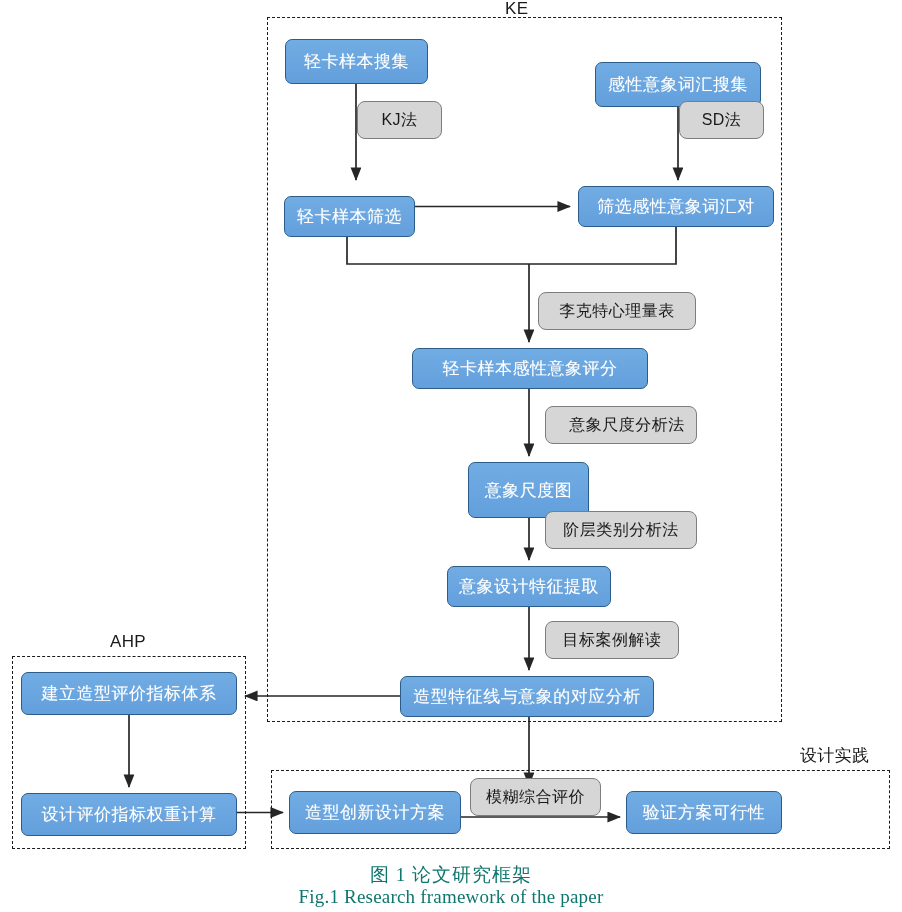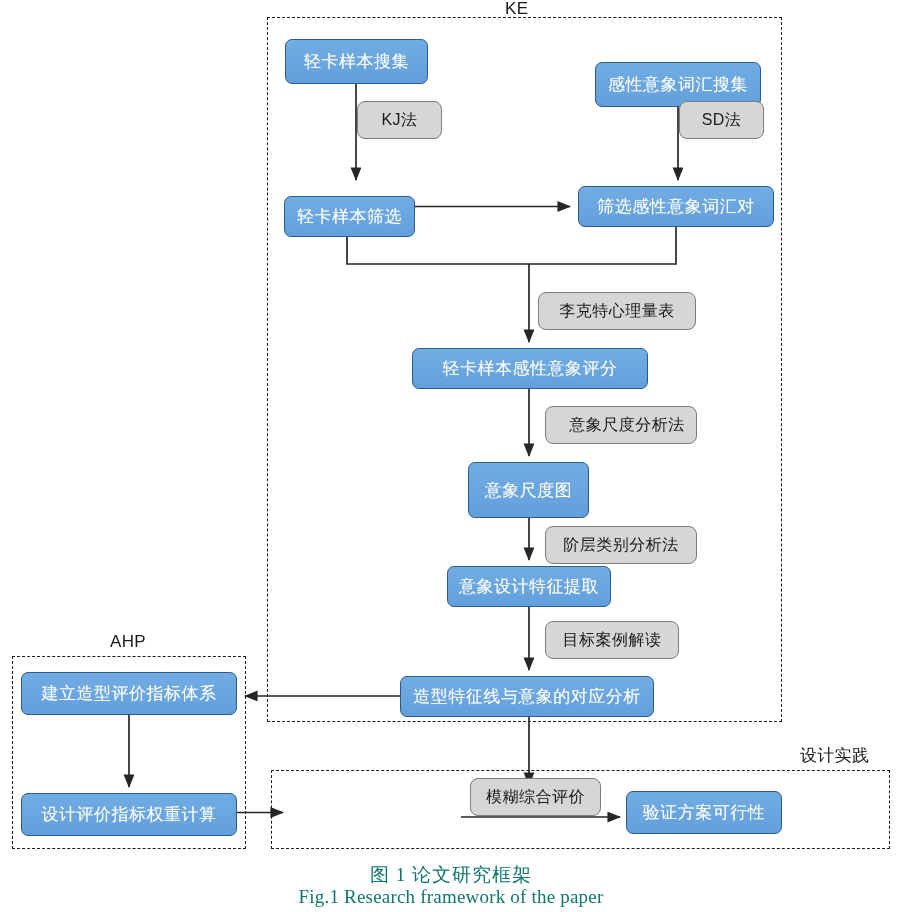--- a/index.html
+++ b/index.html
@@ -140,32 +140,33 @@
   <div class="node node-blue" style="left:578px; top:186px; width:196px; height:41px;">筛选感性意象词汇对</div>
 
   <div class="node node-gray" style="left:538px; top:292px; width:158px; height:38px;">李克特心理量表</div>
 
   <div class="node node-blue" style="left:412px; top:348px; width:236px; height:41px;font-family:Liberation Serif, serif;">轻卡样本感性意象评分</div>
 
   <div class="node node-gray" style="left:545px; top:406px; width:152px; height:38px;padding-left:12px;">意象尺度分析法</div>
 
   <div class="node node-blue" style="left:468px; top:462px; width:121px; height:56px;">意象尺度图</div>
 
-  <div class="node node-gray" style="left:545px; top:511px; width:152px; height:38px;margin-top:15px;">阶层类别分析法</div>
+  <div class="node node-gray" style="left:545px; top:511px; width:152px; height:38px;">阶层类别分析法</div>
 
   <div class="node node-blue" style="left:447px; top:566px; width:164px; height:41px;">意象设计特征提取</div>
 
   <div class="node node-gray" style="left:545px; top:621px; width:134px; height:38px;">目标案例解读</div>
 
   <div class="node node-blue" style="left:400px; top:676px; width:254px; height:41px;">造型特征线与意象的对应分析</div>
 
   <div class="node node-blue" style="left:21px; top:672px; width:216px; height:43px;">建立造型评价指标体系</div>
 
   <div class="node node-blue" style="left:21px; top:793px; width:216px; height:43px;">设计评价指标权重计算</div>
 
+  <div class="node node-blue" style="left:289px; top:791px; width:172px; height:43px;">造型创新设计方案</div>
 
   <div class="node node-gray" style="left:470px; top:778px; width:131px; height:38px;">模糊综合评价</div>
 
   <div class="node node-blue" style="left:626px; top:791px; width:156px; height:43px;">验证方案可行性</div>
 
   <div class="caption caption-cn" style="left:0px; top:862px;">图 1    论文研究框架</div>
   <div class="caption caption-en" style="left:0px; top:886px;">Fig.1 Research framework of the paper</div>
 
 </div>
 

